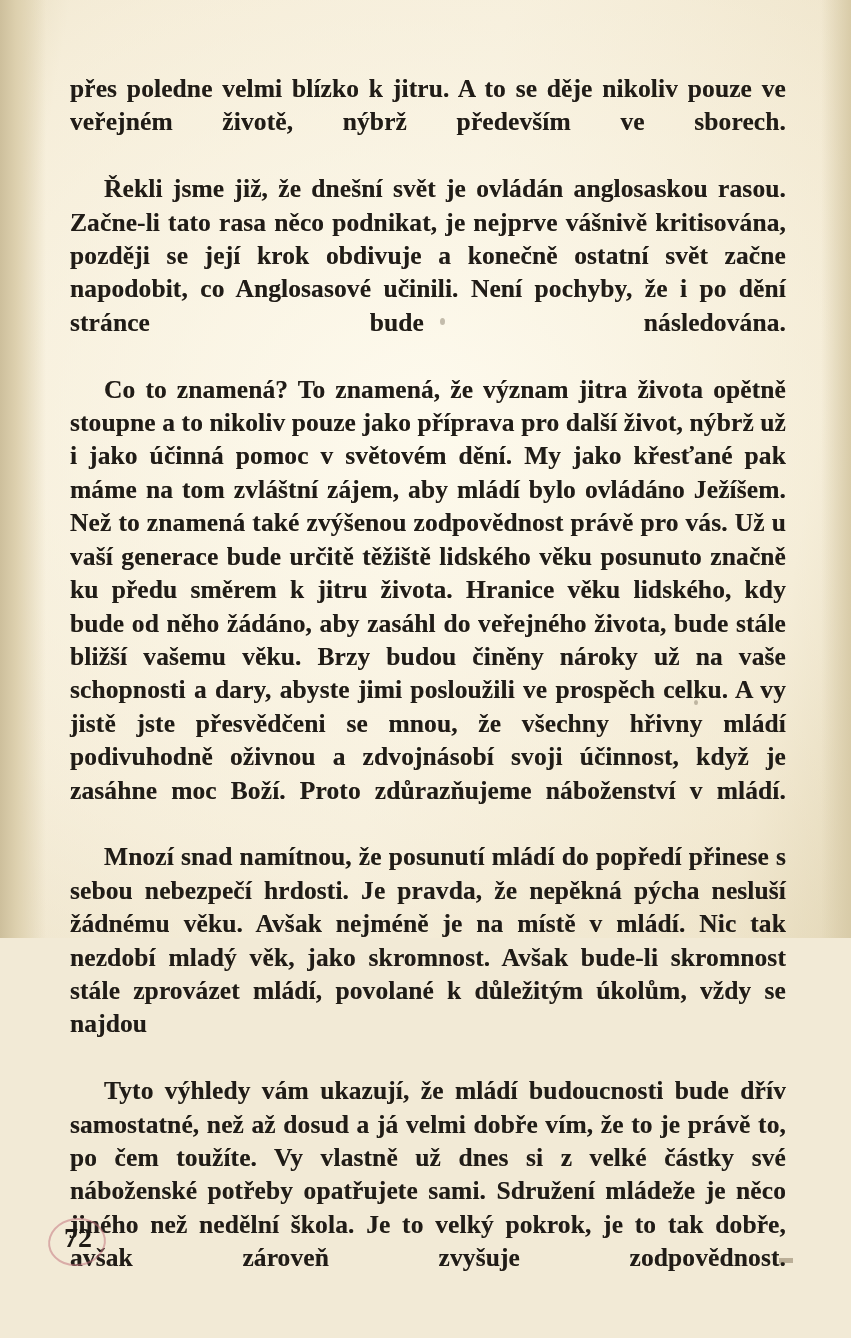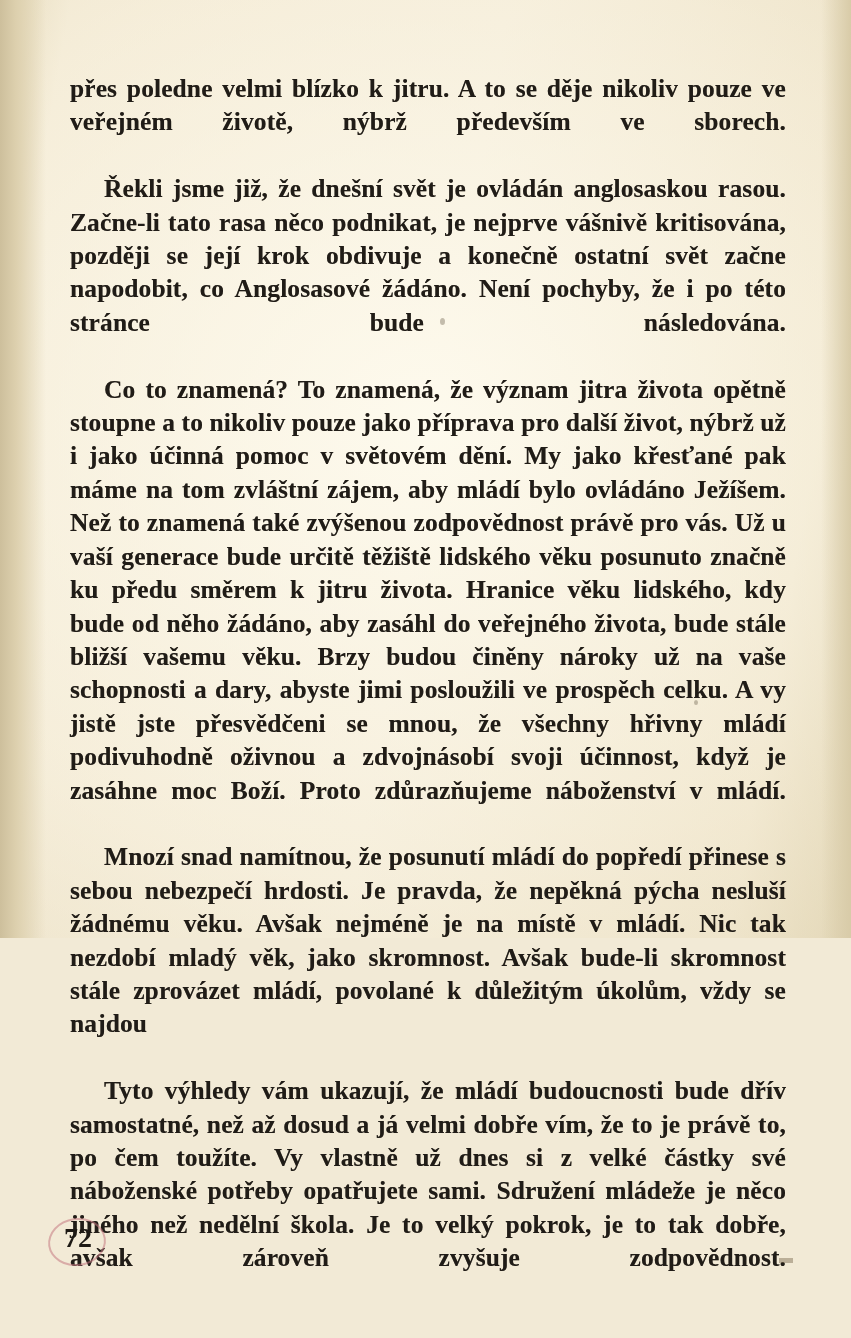--- a/index.html
+++ b/index.html
@@ -111,21 +111,21 @@
     pointer-events: none;
   }
 </style>
 </head>
 <body>
 
 <div class="page">
 
   <div class="text-column">
     <p class="para">přes poledne velmi blízko k jitru. A to se děje nikoliv pouze ve veřejném životě, nýbrž především ve sborech.</p>
-    <p class="para indent">Řekli jsme již, že dnešní svět je ovládán anglosaskou rasou. Začne-li tato rasa něco podnikat, je nejprve vášnivě kritisována, později se její krok obdivuje a konečně ostatní svět začne napodobit, co Anglosasové žádáno. Není pochyby, že i po této stránce bude následována.</p>
+    <p class="para indent">Řekli jsme již, že dnešní svět je ovládán anglosaskou rasou. Začne-li tato rasa něco podnikat, je nejprve vášnivě kritisována, později se její krok obdivuje a konečně ostatní svět začne napodobit, co Anglosasové učinili. Není pochyby, že i po dění stránce bude následována.</p>
     <p class="para indent">Co to znamená? To znamená, že význam jitra života opětně stoupne a to nikoliv pouze jako příprava pro další život, nýbrž už i jako účinná pomoc v světovém dění. My jako křesťané pak máme na tom zvláštní zájem, aby mládí bylo ovládáno Ježíšem. Než to znamená také zvýšenou zodpovědnost právě pro vás. Už u vaší generace bude určitě těžiště lidského věku posunuto značně ku předu směrem k jitru života. Hranice věku lidského, kdy bude od něho žádáno, aby zasáhl do veřejného života, bude stále bližší vašemu věku. Brzy budou činěny nároky už na vaše schopnosti a dary, abyste jimi posloužili ve prospěch celku. A vy jistě jste přesvědčeni se mnou, že všechny hřivny mládí podivuhodně oživnou a zdvojnásobí svoji účinnost, když je zasáhne moc Boží. Proto zdůrazňujeme náboženství v mládí.</p>
     <p class="para indent">Mnozí snad namítnou, že posunutí mládí do popředí přinese s sebou nebezpečí hrdosti. Je pravda, že nepěkná pýcha nesluší žádnému věku. Avšak nejméně je na místě v mládí. Nic tak nezdobí mladý věk, jako skromnost. Avšak bude-li skromnost stále zprovázet mládí, povolané k důležitým úkolům, vždy se najdou</p>
     <p class="para indent">Tyto výhledy vám ukazují, že mládí budoucnosti bude dřív samostatné, než až dosud a já velmi dobře vím, že to je právě to, po čem toužíte. Vy vlastně už dnes si z velké částky své náboženské potřeby opatřujete sami. Sdružení mládeže je něco jiného než nedělní škola. Je to velký pokrok, je to tak dobře, avšak zároveň zvyšuje zodpovědnost.</p>
   </div>
 
   <div class="stamp-ring"></div>
   <div class="page-number">72</div>
 
   <div class="speck" style="left:440px; top:318px; width:5px; height:7px;"></div>
   <div class="speck" style="left:694px; top:700px; width:4px; height:5px;"></div>

